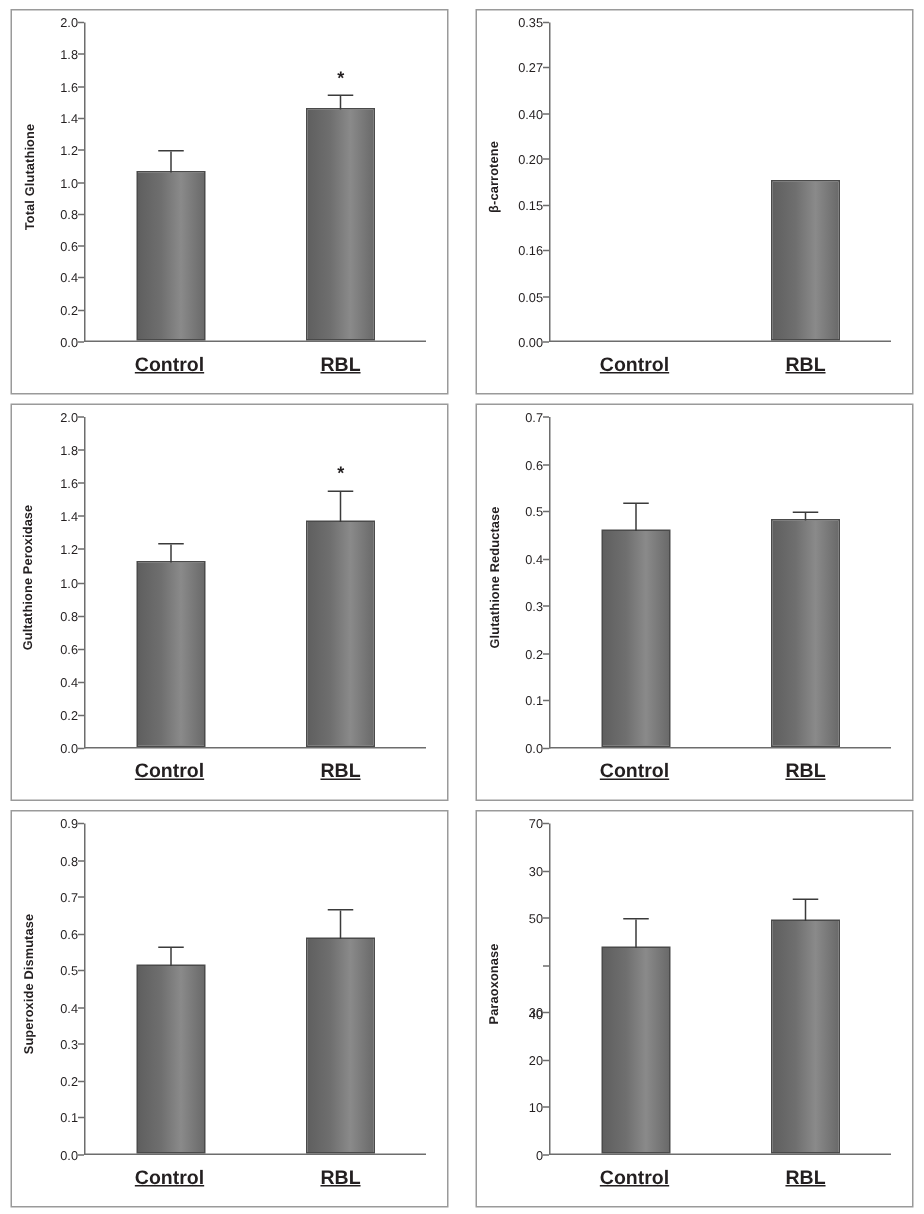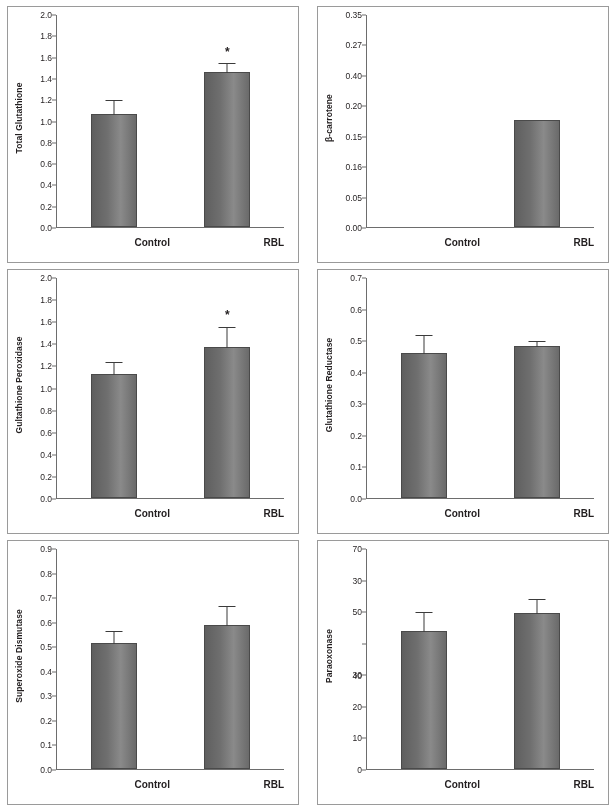--- a/index.html
+++ b/index.html
@@ -133,23 +133,24 @@
     left: 48px;
     right: 14px;
     bottom: 12px;
     height: 16px;
     display: flex;
     justify-content: space-around;
     align-items: center;
   }
   .xlabel {
     width: 50%;
-    text-align: right;
-    font-size: 10px;
+    text-align: center;
+    font-size: 13px;
     font-weight: bold;
+    text-decoration: underline;
   }
 </style>
 </head>
 <body>
 
 <div id="grid">
     <div class="panel">
       <div class="plotwrap">
         <div class="ytitle">
           <span>Total Glutathione</span>

